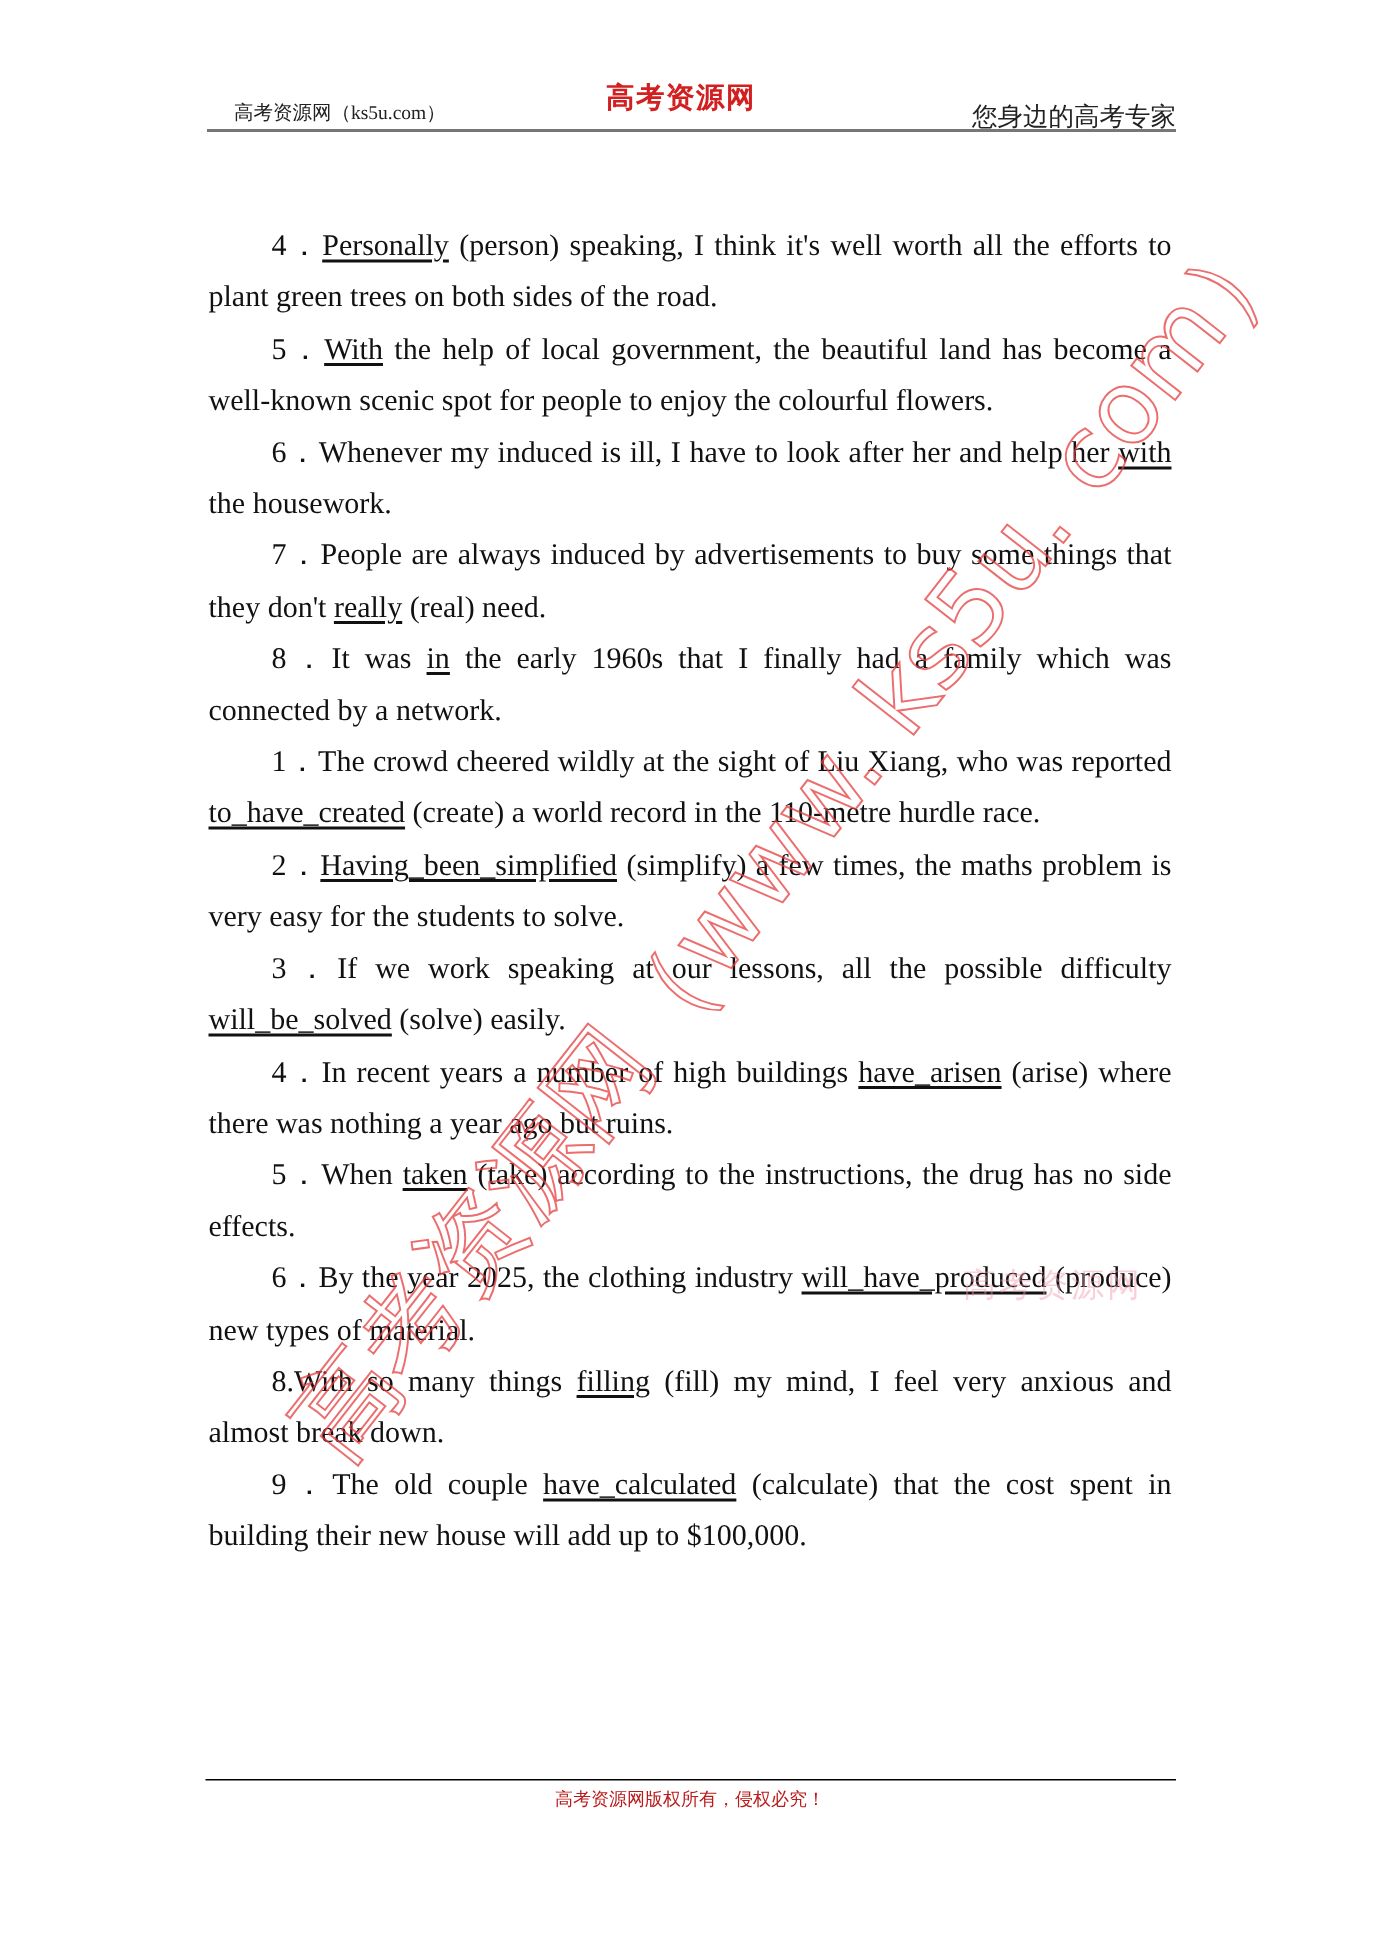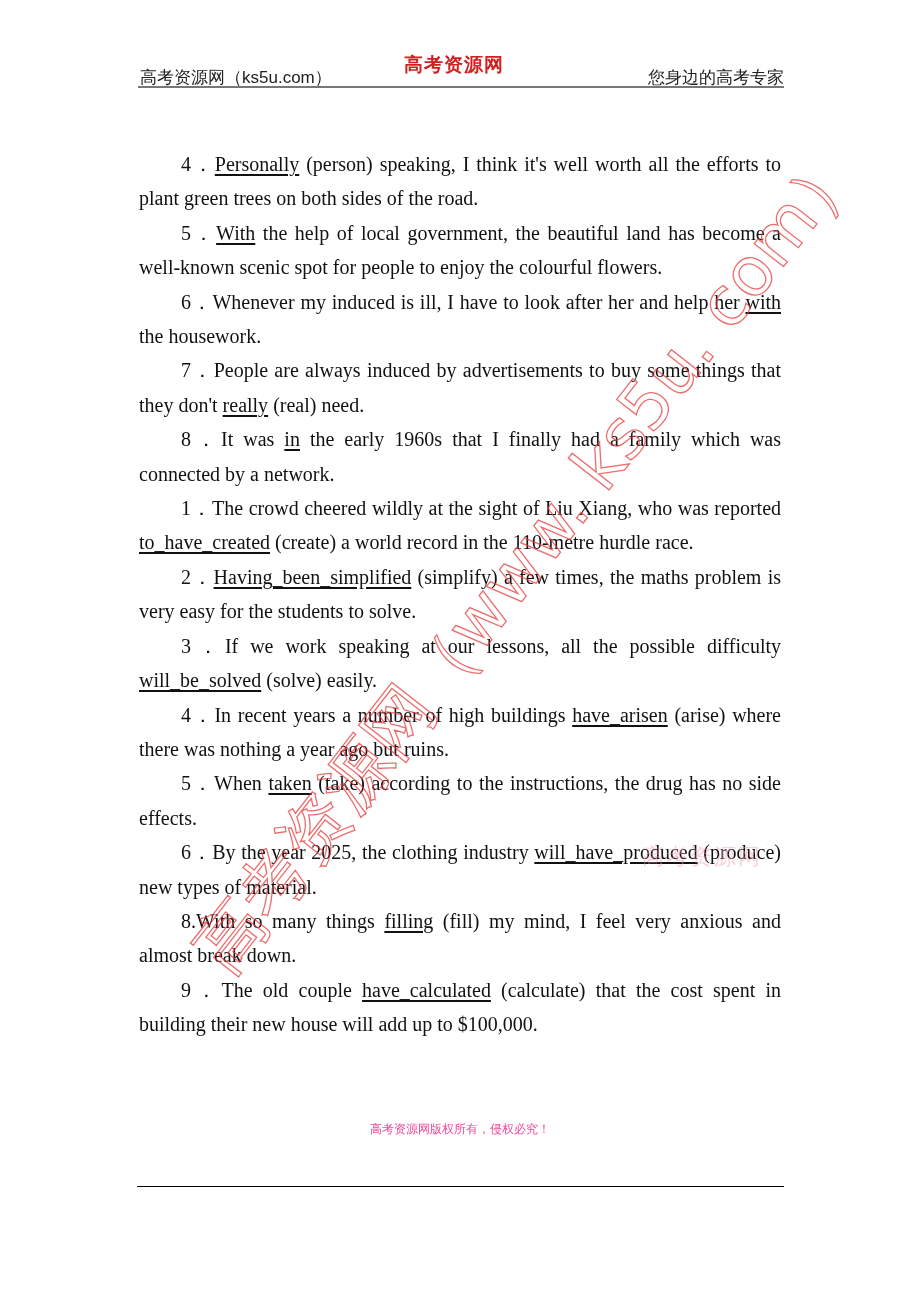--- a/index.html
+++ b/index.html
@@ -1,28 +1,28 @@
 <!DOCTYPE html>
 <html><head>
 <meta charset="utf-8">
 <style>
   html, body { margin: 0; padding: 0; background: #ffffff; }
   body { width: 920px; height: 1302px; position: relative; overflow: hidden; font-family: "Liberation Serif", "DejaVu Serif", serif; color: #111; }
   .header { position: absolute; left: 138px; top: 52px; width: 646px; height: 36px; }
-  .header-left { position: absolute; left: 2px; top: 14px; font-size: 17px; font-family: Liberation Sans, sans-serif; color: #222; }
+  .header-left { position: absolute; left: 18px; top: 14px; font-size: 13px; font-family: Liberation Serif, serif; color: #222; }
   .header-right { position: absolute; right: 0; top: 14px; font-size: 17px; font-family: "DejaVu Sans", sans-serif; color: #222; }
   .header-logo { position: absolute; left: 266px; top: 0px; font-size: 19px; font-weight: bold; color: #d21f1f; font-family: "DejaVu Serif", serif; letter-spacing: 1px; }
   .header-rule { position: absolute; left: 138px; top: 86px; width: 646px; height: 0; border-top: 2px solid #777; }
   .content { position: absolute; left: 139px; top: 108px; width: 642px; font-size: 20px; line-height: 34.4px; text-align: justify; margin-top: 39px; }
   .para { margin: 0; text-indent: 42px; }
   .para .u { text-decoration: underline; text-underline-offset: 3px; }
   .section { margin: 0; text-indent: 42px; font-family: "Liberation Serif", serif; }
   .section .cn { font-family: "DejaVu Sans", sans-serif; font-size: 18px; }
   .footer-rule { position: absolute; left: 137px; top: 1186px; width: 647px; border-top: 1px solid #000; }
-  .footer-text { position: absolute; left: 0; width: 920px; top: 1121px; text-align: center; font-size: 12px; color: #ec4899; font-family: "DejaVu Sans", sans-serif; }
+  .footer-text { position: absolute; left: 0; width: 920px; top: 1191px; text-align: center; font-size: 12px; color: #b91c1c; font-family: "DejaVu Sans", sans-serif; }
   .watermark { position: absolute; left: 140px; top: 330px; width: 720px; height: 660px; pointer-events: none; }
   .watermark-text { position: absolute; left: 0; top: 0; transform-origin: 0 0; transform: translate(35px, 605px) rotate(-52deg); font-size: 68px; white-space: nowrap; color: transparent; -webkit-text-stroke: 1.3px rgba(230,60,60,0.75); font-family: "DejaVu Sans", sans-serif; }
   .stamp { position: absolute; left: 642px; top: 842px; font-size: 22px; color: rgba(240,150,170,0.45); font-family: "DejaVu Serif", serif; letter-spacing: 2px; }
 </style>
 </head>
 <body>
 
 <div class="header">
   <span class="header-left">高考资源网（ks5u.com）</span>
   <span class="header-logo">高考资源网</span>

